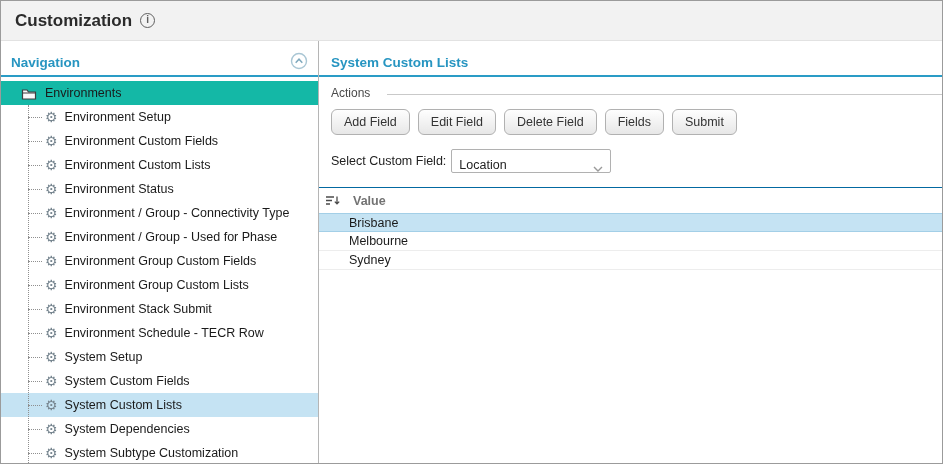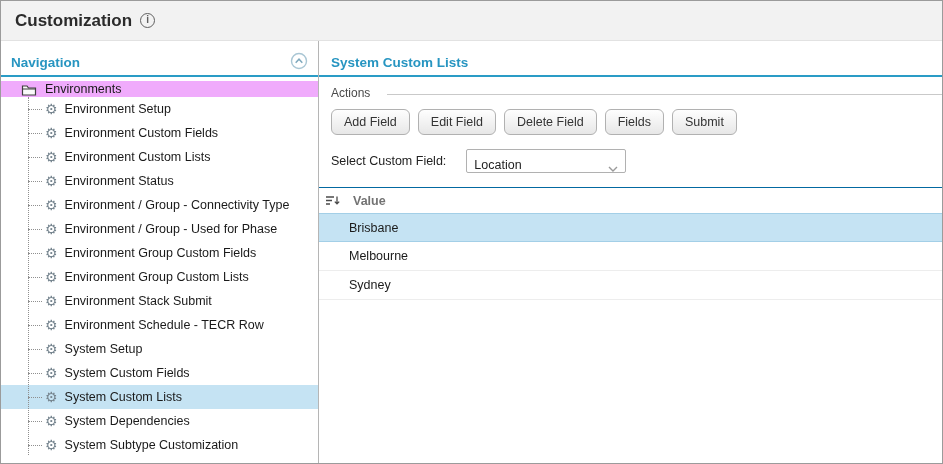--- a/index.html
+++ b/index.html
@@ -42,22 +42,22 @@
     padding: 8px 10px 0 10px;
     border-bottom: 2px solid #2a9cc6;
   }
   .right-panel .panel-head { padding-left: 12px; }
   .panel-title { font-size: 13.5px; font-weight: bold; color: #2795c1; }
   .collapse-icon { display: inline-flex; cursor: pointer; margin-top: -2px; }
 
   
   .tree { flex: 1; overflow: hidden; font-size: 12.5px; color: #1a1a1a; padding-top: 4px; }
   .tree-root {
-    height: 16px; display: flex; align-items: center; gap: 8px;
-    padding-left: 20px; background: #f0abfc; cursor: pointer;
+    height: 24px; display: flex; align-items: center; gap: 8px;
+    padding-left: 20px; background: #14b8a6; cursor: pointer;
   }
   .tree-root .label { font-size: 12.5px; }
   .tree-children { position: relative; }
   .tree-children::before {
     content: ""; position: absolute; left: 27px; top: 0; bottom: 2px;
     border-left: 1px dotted #8f8f8f; z-index: 1;
   }
   .tree-item {
     position: relative; height: 24px;
     display: flex; align-items: center;
@@ -84,42 +84,42 @@
   .btn {
     font-family: "Liberation Sans", sans-serif;
     font-size: 12.5px; color: #333;
     padding: 5px 12px;
     background: linear-gradient(#fefefe, #e7e7e7);
     border: 1px solid #b1b1b1; border-radius: 6px;
     cursor: pointer;
   }
 
   .select-row {
-    display: flex; align-items: center; gap: 20px;
+    display: flex; align-items: center; gap: 5px;
     padding: 14px 0 0 12px; font-size: 12.5px; color: #222;
   }
   .combo {
     width: 160px; height: 24px;
     background: #fff; border: 1px solid #b1b1b1; border-radius: 2px;
     display: flex; align-items: flex-end; justify-content: space-between;
     padding: 0 7px; cursor: pointer;
   }
   .combo-value { font-size: 12.5px; color: #222; }
 
   
   .grid { margin-top: 14px; }
   .grid-head {
     height: 27px; display: flex; align-items: center;
     border-top: 1px solid #0369a1; border-bottom: 1px solid #c6c6c6;
     font-size: 12.5px; font-weight: bold; color: #737373;
   }
   .sort-icon { margin-left: 6px; display: inline-flex; cursor: pointer; }
   .grid-head .col-label { margin-left: 13px; cursor: pointer; }
   .grid-row {
-    height: 29px; display: flex; align-items: center;
+    height: 19px; display: flex; align-items: center;
     padding-left: 30px; font-size: 12.5px; color: #1a1a1a;
     border-bottom: 1px solid #ededed; cursor: pointer;
   }
   .grid-row.selected {
     background: #c5e3f3;
     border-top: 1px solid #a3cfe7; border-bottom: 1px solid #a3cfe7;
     margin-top: -1px;
   }
 </style>
 </head>

